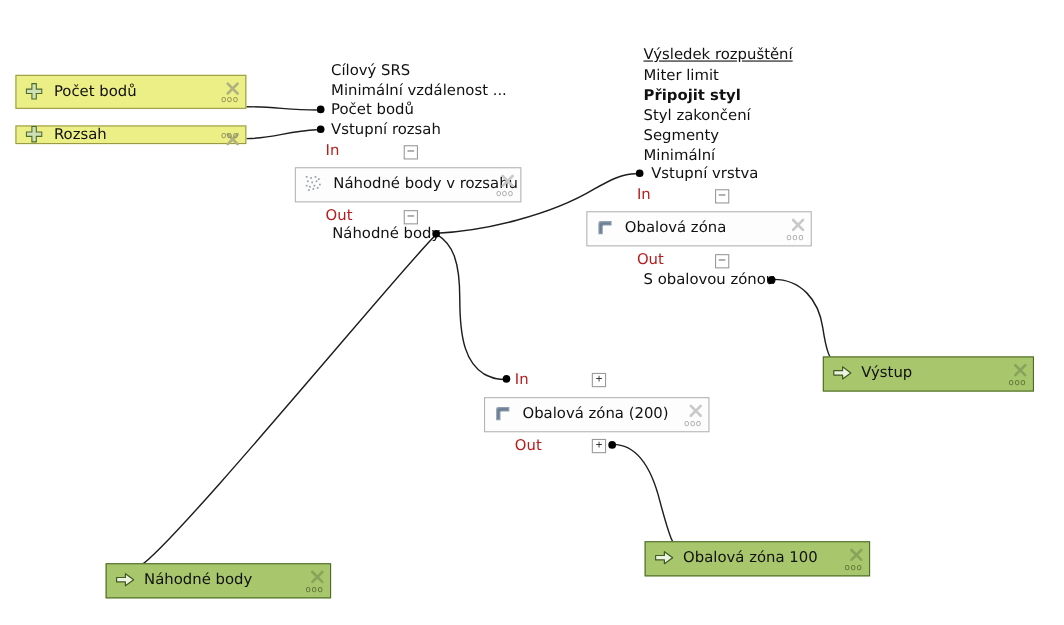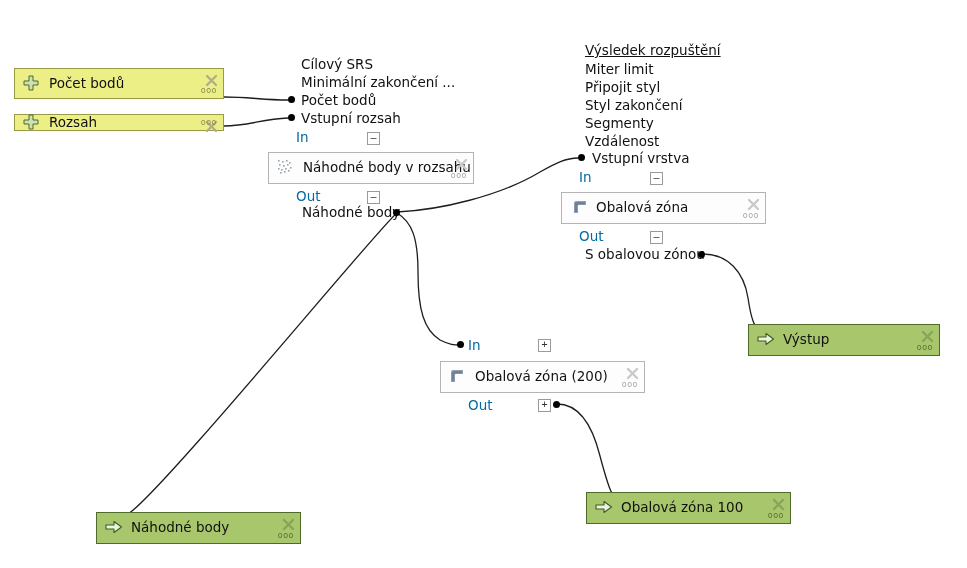--- a/index.html
+++ b/index.html
@@ -114,21 +114,21 @@
   .plabel {
     position: absolute;
     font-size: 13.5px;
     color: #111111;
     white-space: nowrap;
     line-height: 1;
   }
   .sectlabel {
     position: absolute;
     font-size: 13.5px;
-    color: #0369a1;
+    color: #b91c1c;
     white-space: nowrap;
     line-height: 1;
   }
   
   .expander {
     position: absolute;
     width: 11px;
     height: 11px;
     border: 1px solid #9a9a9a;
     background: #ffffff;
@@ -193,21 +193,21 @@
     <span class="node-label">Rozsah</span>
     <span class="close-x">
       <svg viewBox="0 0 13 13" xmlns="http://www.w3.org/2000/svg">
         <path d="M2,2 L11,11 M11,2 L2,11" stroke="#b0b080" stroke-width="2.4" stroke-linecap="round"></path>
       </svg>
     </span>
     <span class="dots">ooo</span>
   </div>
 
   <div class="plabel" style="left:301px; top:58px;">Cílový SRS</div>
-  <div class="plabel" style="left:301px; top:76px;">Minimální zakončení ...</div>
+  <div class="plabel" style="left:301px; top:76px;">Minimální vzdálenost ...</div>
   <div class="plabel" style="left:301px; top:94px;">Počet bodů</div>
   <div class="port" style="left:288px; top:96px;"></div>
   <div class="plabel" style="left:301px; top:112px;">Vstupní rozsah</div>
   <div class="port" style="left:288px; top:114px;"></div>
 
   <div class="sectlabel" style="left:296px; top:131px;">In</div>
   <div class="expander" style="left:367px; top:132px;">–</div>
 
   <div class="node algo" style="left:268px; top:152px; width:206px; height:32px;">
     <span class="node-icon">
@@ -239,31 +239,31 @@
     <span class="dots">ooo</span>
   </div>
 
   <div class="sectlabel" style="left:296px; top:190px;">Out</div>
   <div class="expander" style="left:367px; top:191px;">–</div>
   <div class="plabel" style="left:302px; top:206px;">Náhodné body</div>
   <div class="port" style="left:393px; top:209px;"></div>
 
   <div class="plabel" style="left:585px; top:44px;text-decoration:underline;">Výsledek rozpuštění</div>
   <div class="plabel" style="left:585px; top:63px;">Miter limit</div>
-  <div class="plabel" style="left:585px; top:81px;">Připojit styl</div>
+  <div class="plabel" style="left:585px; top:81px;font-weight:bold;">Připojit styl</div>
   <div class="plabel" style="left:585px; top:99px;">Styl zakončení</div>
   <div class="plabel" style="left:585px; top:117px;text-align:right;">Segmenty</div>
-  <div class="plabel" style="left:585px; top:135px;">Vzdálenost</div>
+  <div class="plabel" style="left:585px; top:135px;">Minimální</div>
   <div class="plabel" style="left:592px; top:152px;">Vstupní vrstva</div>
   <div class="port" style="left:578px; top:154px;"></div>
 
   <div class="sectlabel" style="left:579px; top:171px;">In</div>
   <div class="expander" style="left:650px; top:172px;">–</div>
 
-  <div class="node algo" style="left:561px; top:192px; width:205px; height:32px;text-align:right;">
+  <div class="node algo" style="left:533px; top:192px; width:205px; height:32px;">
     <span class="node-icon">
       <svg class="icon-buffer" viewBox="0 0 16 16" xmlns="http://www.w3.org/2000/svg">
         <path d="M2,14 L2,4 Q2,2 4,2 L14,2 L14,6 L7,6 Q6,6 6,7 L6,14 Z" fill="#8f9fb0"></path>
         <path d="M3,13 L3,5 Q3,3.2 4.8,3.2 L13,3.2 L13,5.2 L6.6,5.2 Q5,5.2 5,6.8 L5,13 Z" fill="#6d7f93"></path>
       </svg>
     </span>
     <span class="node-label">Obalová zóna</span>
     <span class="close-x">
       <svg viewBox="0 0 13 13" xmlns="http://www.w3.org/2000/svg">
         <path d="M2,2 L11,11 M11,2 L2,11" stroke="#cccccc" stroke-width="2.4" stroke-linecap="round"></path>

